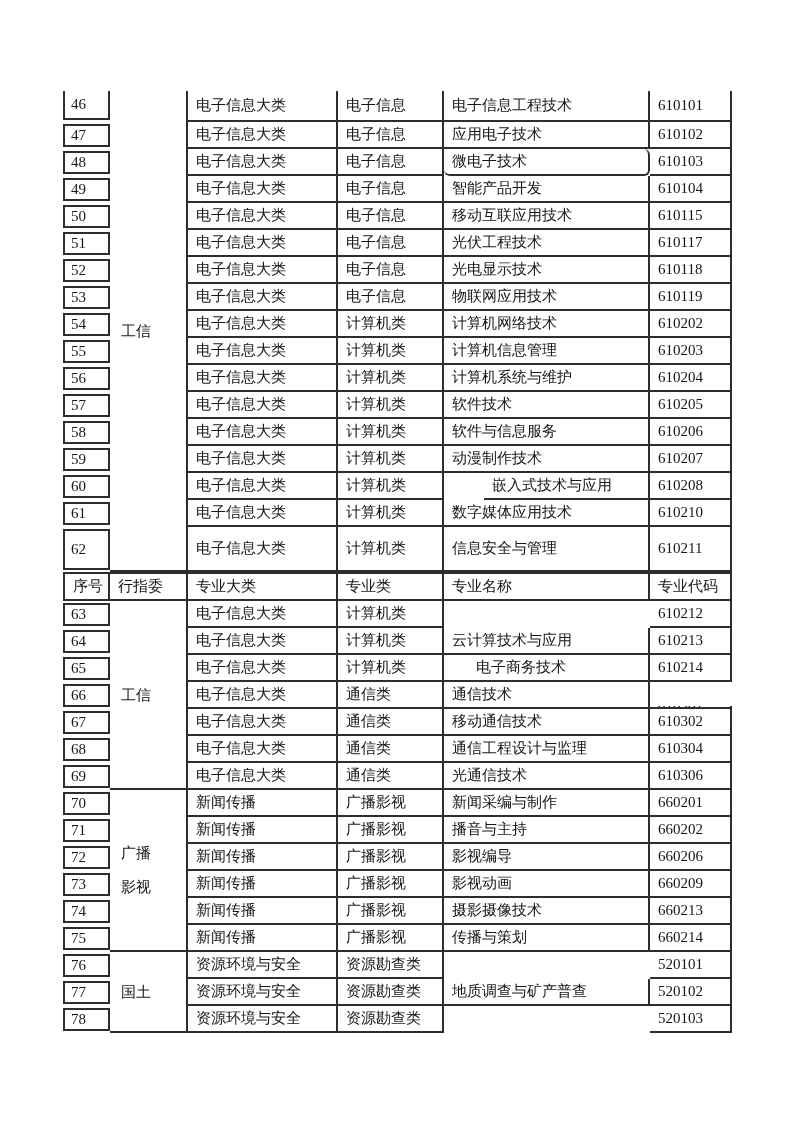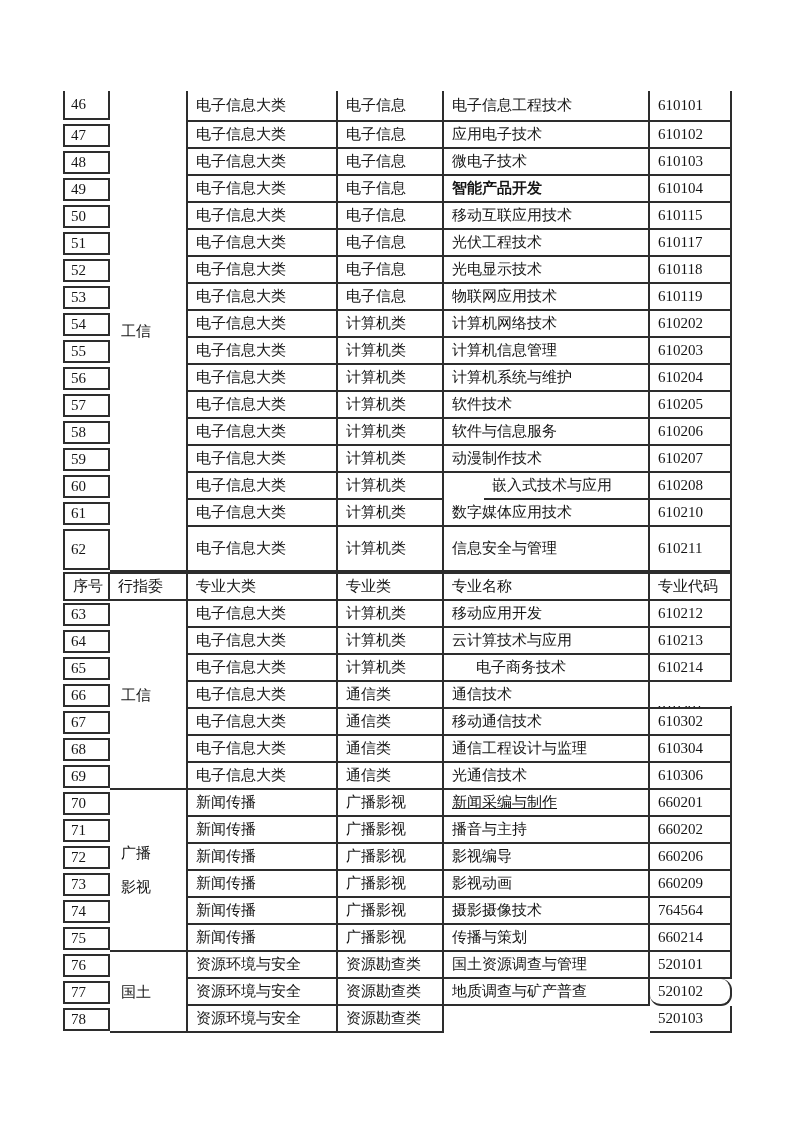--- a/index.html
+++ b/index.html
@@ -78,28 +78,28 @@
       </div>
       <div class="dcell c3" style="grid-area: 2 / 3;">电子信息大类</div>
       <div class="dcell c4" style="grid-area: 2 / 4;">电子信息</div>
       <div class="dcell c5" style="grid-area: 2 / 5;">应用电子技术</div>
       <div class="dcell c6" style="grid-area: 2 / 6;">610102</div>
       <div class="seqcell" style="grid-area: 3 / 1;">
         <div class="seqbox">48</div>
       </div>
       <div class="dcell c3" style="grid-area: 3 / 3;">电子信息大类</div>
       <div class="dcell c4" style="grid-area: 3 / 4;">电子信息</div>
-      <div class="dcell c5" style="grid-area: 3 / 5;">微电子技术</div>
+      <div class="dcell c5" style="grid-area: 3 / 5; border-radius: 6px;">微电子技术</div>
       <div class="dcell c6" style="grid-area: 3 / 6;">610103</div>
       <div class="seqcell" style="grid-area: 4 / 1;">
         <div class="seqbox">49</div>
       </div>
       <div class="dcell c3" style="grid-area: 4 / 3;">电子信息大类</div>
       <div class="dcell c4" style="grid-area: 4 / 4;">电子信息</div>
-      <div class="dcell c5" style="grid-area: 4 / 5; font-weight: bold;">智能产品开发</div>
+      <div class="dcell c5" style="grid-area: 4 / 5;">智能产品开发</div>
       <div class="dcell c6" style="grid-area: 4 / 6;">610104</div>
       <div class="seqcell" style="grid-area: 5 / 1;">
         <div class="seqbox">50</div>
       </div>
       <div class="dcell c3" style="grid-area: 5 / 3;">电子信息大类</div>
       <div class="dcell c4" style="grid-area: 5 / 4;">电子信息</div>
       <div class="dcell c5" style="grid-area: 5 / 5;">移动互联应用技术</div>
       <div class="dcell c6" style="grid-area: 5 / 6;">610115</div>
       <div class="seqcell" style="grid-area: 6 / 1;">
         <div class="seqbox">51</div>
@@ -190,21 +190,20 @@
       <div class="hcell hc2" style="grid-area: 18 / 2;">行指委</div>
       <div class="hcell hc3" style="grid-area: 18 / 3;">专业大类</div>
       <div class="hcell hc4" style="grid-area: 18 / 4;">专业类</div>
       <div class="hcell hc5" style="grid-area: 18 / 5;">专业名称</div>
       <div class="hcell hc6" style="grid-area: 18 / 6;">专业代码</div>
       <div class="seqcell" style="grid-area: 19 / 1;">
         <div class="seqbox">63</div>
       </div>
       <div class="dcell c3" style="grid-area: 19 / 3;">电子信息大类</div>
       <div class="dcell c4" style="grid-area: 19 / 4;">计算机类</div>
-      <div class="dcell c5" style="grid-area: 19 / 5;">移动应用开发</div>
       <div class="dcell c6" style="grid-area: 19 / 6;">610212</div>
       <div class="seqcell" style="grid-area: 20 / 1;">
         <div class="seqbox">64</div>
       </div>
       <div class="dcell c3" style="grid-area: 20 / 3;">电子信息大类</div>
       <div class="dcell c4" style="grid-area: 20 / 4;">计算机类</div>
       <div class="dcell c5" style="grid-area: 20 / 5;">云计算技术与应用</div>
       <div class="dcell c6" style="grid-area: 20 / 6;">610213</div>
       <div class="seqcell" style="grid-area: 21 / 1;">
         <div class="seqbox">65</div>
@@ -240,21 +239,21 @@
       <div class="dcell c3" style="grid-area: 25 / 3;">电子信息大类</div>
       <div class="dcell c4" style="grid-area: 25 / 4;">通信类</div>
       <div class="dcell c5" style="grid-area: 25 / 5;">光通信技术</div>
       <div class="dcell c6" style="grid-area: 25 / 6;">610306</div>
       <div class="committee" style="grid-area: 19 / 2 / 26;">工信</div>
       <div class="seqcell" style="grid-area: 26 / 1;">
         <div class="seqbox">70</div>
       </div>
       <div class="dcell c3" style="grid-area: 26 / 3;">新闻传播</div>
       <div class="dcell c4" style="grid-area: 26 / 4;">广播影视</div>
-      <div class="dcell c5" style="grid-area: 26 / 5; text-decoration: underline;">新闻采编与制作</div>
+      <div class="dcell c5" style="grid-area: 26 / 5;">新闻采编与制作</div>
       <div class="dcell c6" style="grid-area: 26 / 6;">660201</div>
       <div class="seqcell" style="grid-area: 27 / 1;">
         <div class="seqbox">71</div>
       </div>
       <div class="dcell c3" style="grid-area: 27 / 3;">新闻传播</div>
       <div class="dcell c4" style="grid-area: 27 / 4;">广播影视</div>
       <div class="dcell c5" style="grid-area: 27 / 5;">播音与主持</div>
       <div class="dcell c6" style="grid-area: 27 / 6;">660202</div>
       <div class="seqcell" style="grid-area: 28 / 1; text-align: center;">
         <div class="seqbox">72</div>
@@ -269,44 +268,43 @@
       <div class="dcell c3" style="grid-area: 29 / 3;">新闻传播</div>
       <div class="dcell c4" style="grid-area: 29 / 4;">广播影视</div>
       <div class="dcell c5" style="grid-area: 29 / 5;">影视动画</div>
       <div class="dcell c6" style="grid-area: 29 / 6;">660209</div>
       <div class="seqcell" style="grid-area: 30 / 1;">
         <div class="seqbox">74</div>
       </div>
       <div class="dcell c3" style="grid-area: 30 / 3;">新闻传播</div>
       <div class="dcell c4" style="grid-area: 30 / 4;">广播影视</div>
       <div class="dcell c5" style="grid-area: 30 / 5;">摄影摄像技术</div>
-      <div class="dcell c6" style="grid-area: 30 / 6;">764564</div>
+      <div class="dcell c6" style="grid-area: 30 / 6;">660213</div>
       <div class="seqcell" style="grid-area: 31 / 1;">
         <div class="seqbox">75</div>
       </div>
       <div class="dcell c3" style="grid-area: 31 / 3;">新闻传播</div>
       <div class="dcell c4" style="grid-area: 31 / 4;">广播影视</div>
       <div class="dcell c5" style="grid-area: 31 / 5;">传播与策划</div>
       <div class="dcell c6" style="grid-area: 31 / 6;">660214</div>
       <div class="committee" style="grid-area: 26 / 2 / 32;">广播
 影视</div>
       <div class="seqcell" style="grid-area: 32 / 1;">
         <div class="seqbox">76</div>
       </div>
       <div class="dcell c3" style="grid-area: 32 / 3;">资源环境与安全</div>
       <div class="dcell c4" style="grid-area: 32 / 4;">资源勘查类</div>
-      <div class="dcell c5" style="grid-area: 32 / 5;">国土资源调查与管理</div>
       <div class="dcell c6" style="grid-area: 32 / 6;">520101</div>
       <div class="seqcell" style="grid-area: 33 / 1;">
         <div class="seqbox">77</div>
       </div>
       <div class="dcell c3" style="grid-area: 33 / 3;">资源环境与安全</div>
       <div class="dcell c4" style="grid-area: 33 / 4;">资源勘查类</div>
       <div class="dcell c5" style="grid-area: 33 / 5;">地质调查与矿产普查</div>
-      <div class="dcell c6" style="grid-area: 33 / 6; border-radius: 11px;">520102</div>
+      <div class="dcell c6" style="grid-area: 33 / 6;">520102</div>
       <div class="seqcell" style="grid-area: 34 / 1;">
         <div class="seqbox">78</div>
       </div>
       <div class="dcell c3" style="grid-area: 34 / 3;">资源环境与安全</div>
       <div class="dcell c4" style="grid-area: 34 / 4;">资源勘查类</div>
       <div class="dcell c6" style="grid-area: 34 / 6;">520103</div>
       <div class="committee" style="grid-area: 32 / 2 / 35;">国土</div>
     </div>
 </div>
 

